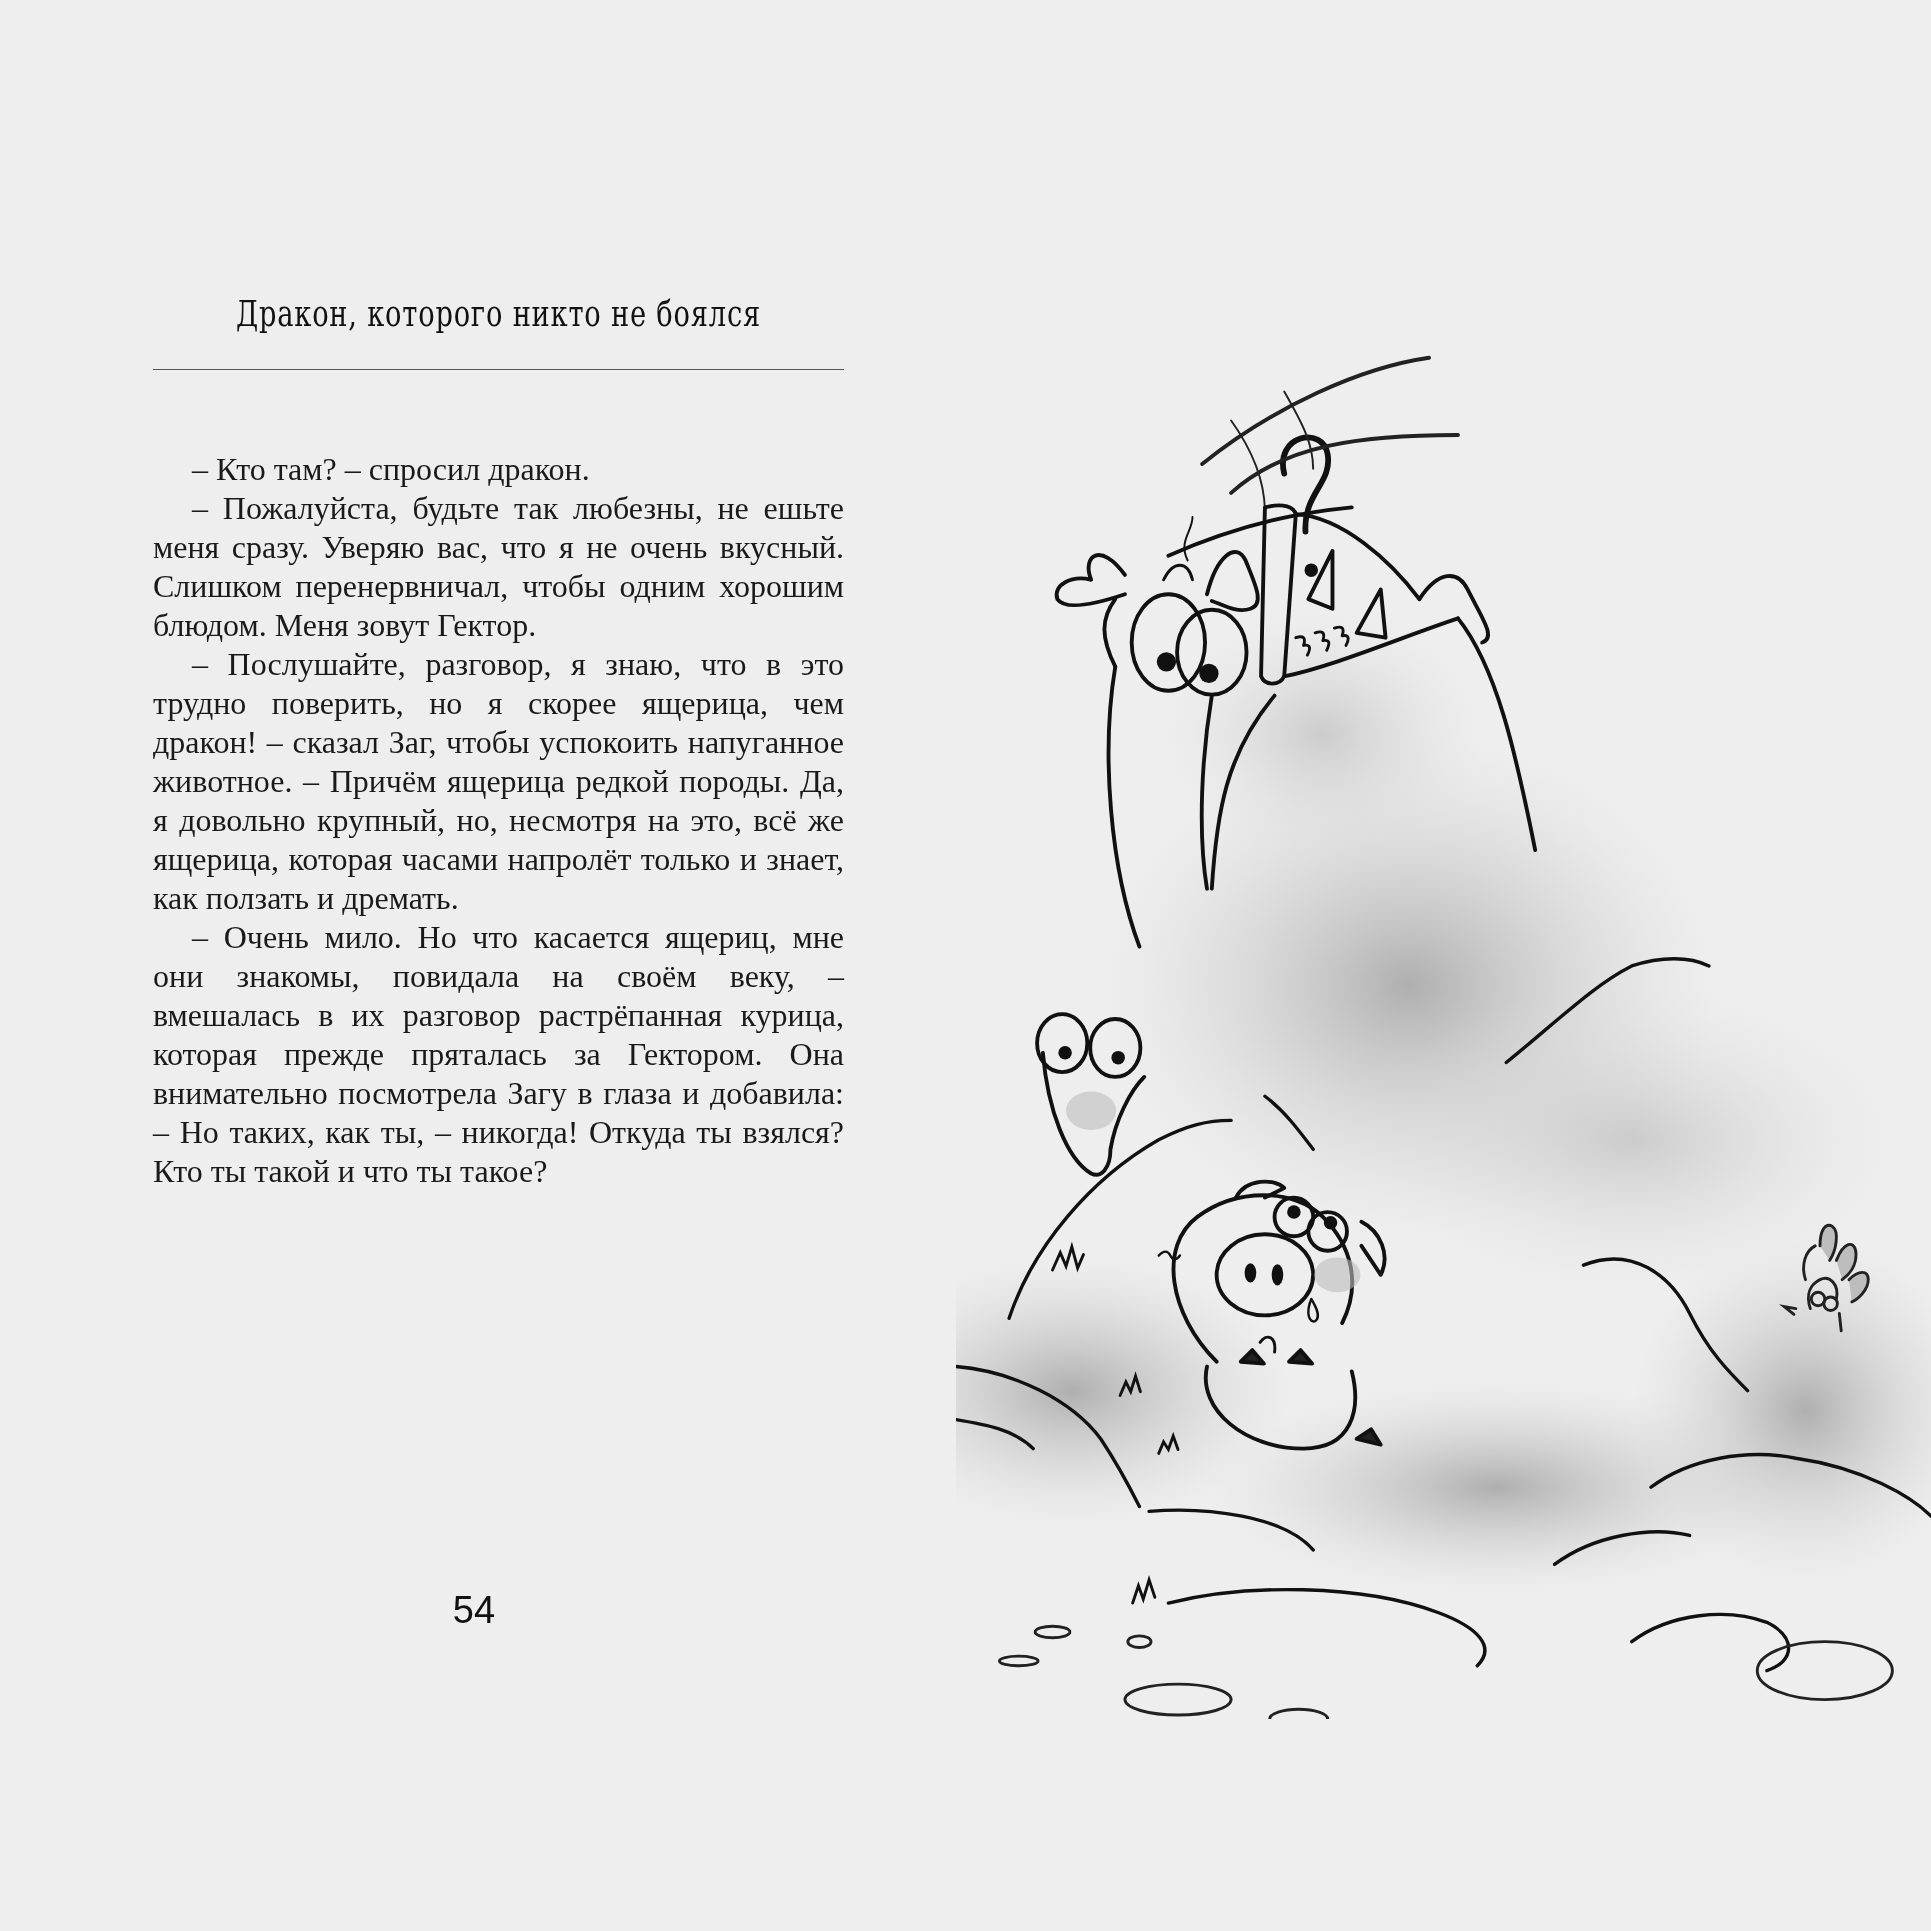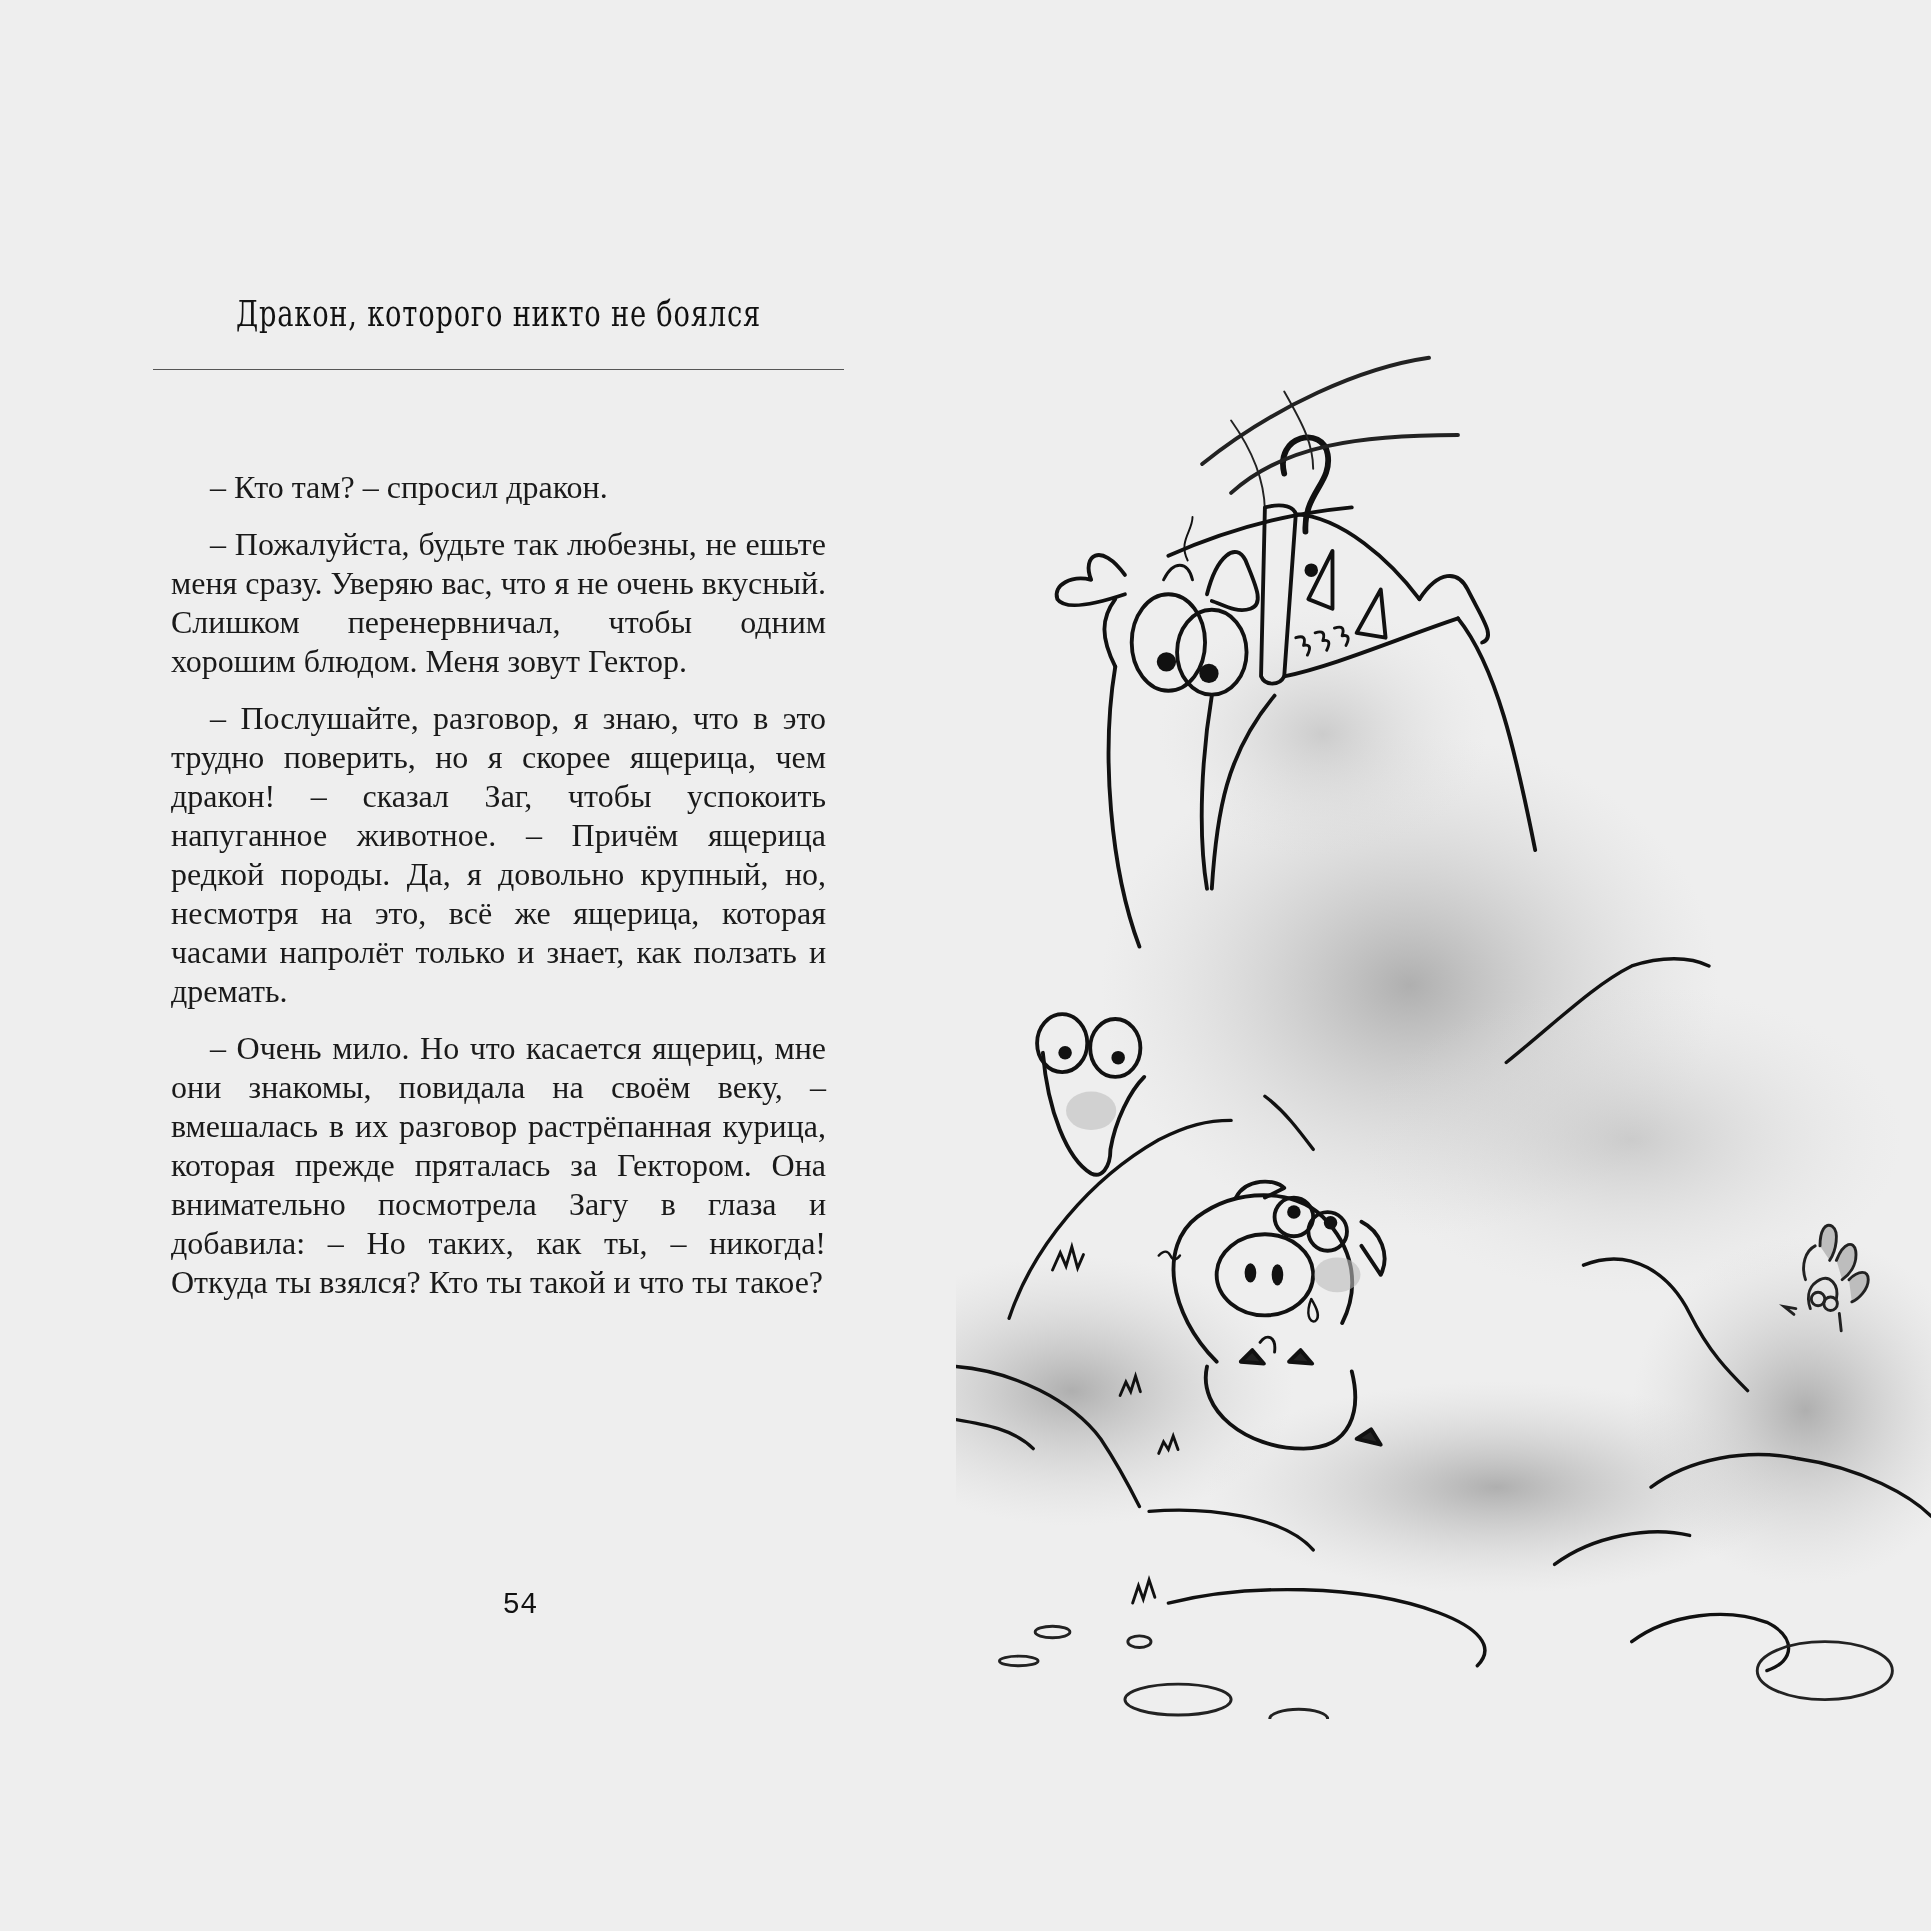--- a/index.html
+++ b/index.html
@@ -40,32 +40,32 @@
       position: absolute;
       left: 153px;
       top: 450px;
       width: 691px;
       font-size: 32px;
       line-height: 39px;
       text-align: justify;
       color: #1a1a1a;
     }
     .body-text p {
-      margin: 18px;
+      margin: 0;
       text-indent: 39px;
       text-align: justify;
     }
     .folio {
       position: absolute;
-      left: 486px;
+      left: 440px;
       top: 1589px;
       width: 68px;
       text-align: center;
-      font-family: Liberation Mono, monospace;
-      font-size: 29px;
+      font-family: Liberation Sans, sans-serif;
+      font-size: 38px;
       color: #111;
     }
     .illustration {
       position: absolute;
       left: 956px;
       top: 348px;
       width: 975px;
       height: 1371px;
     }
     .illustration svg {

